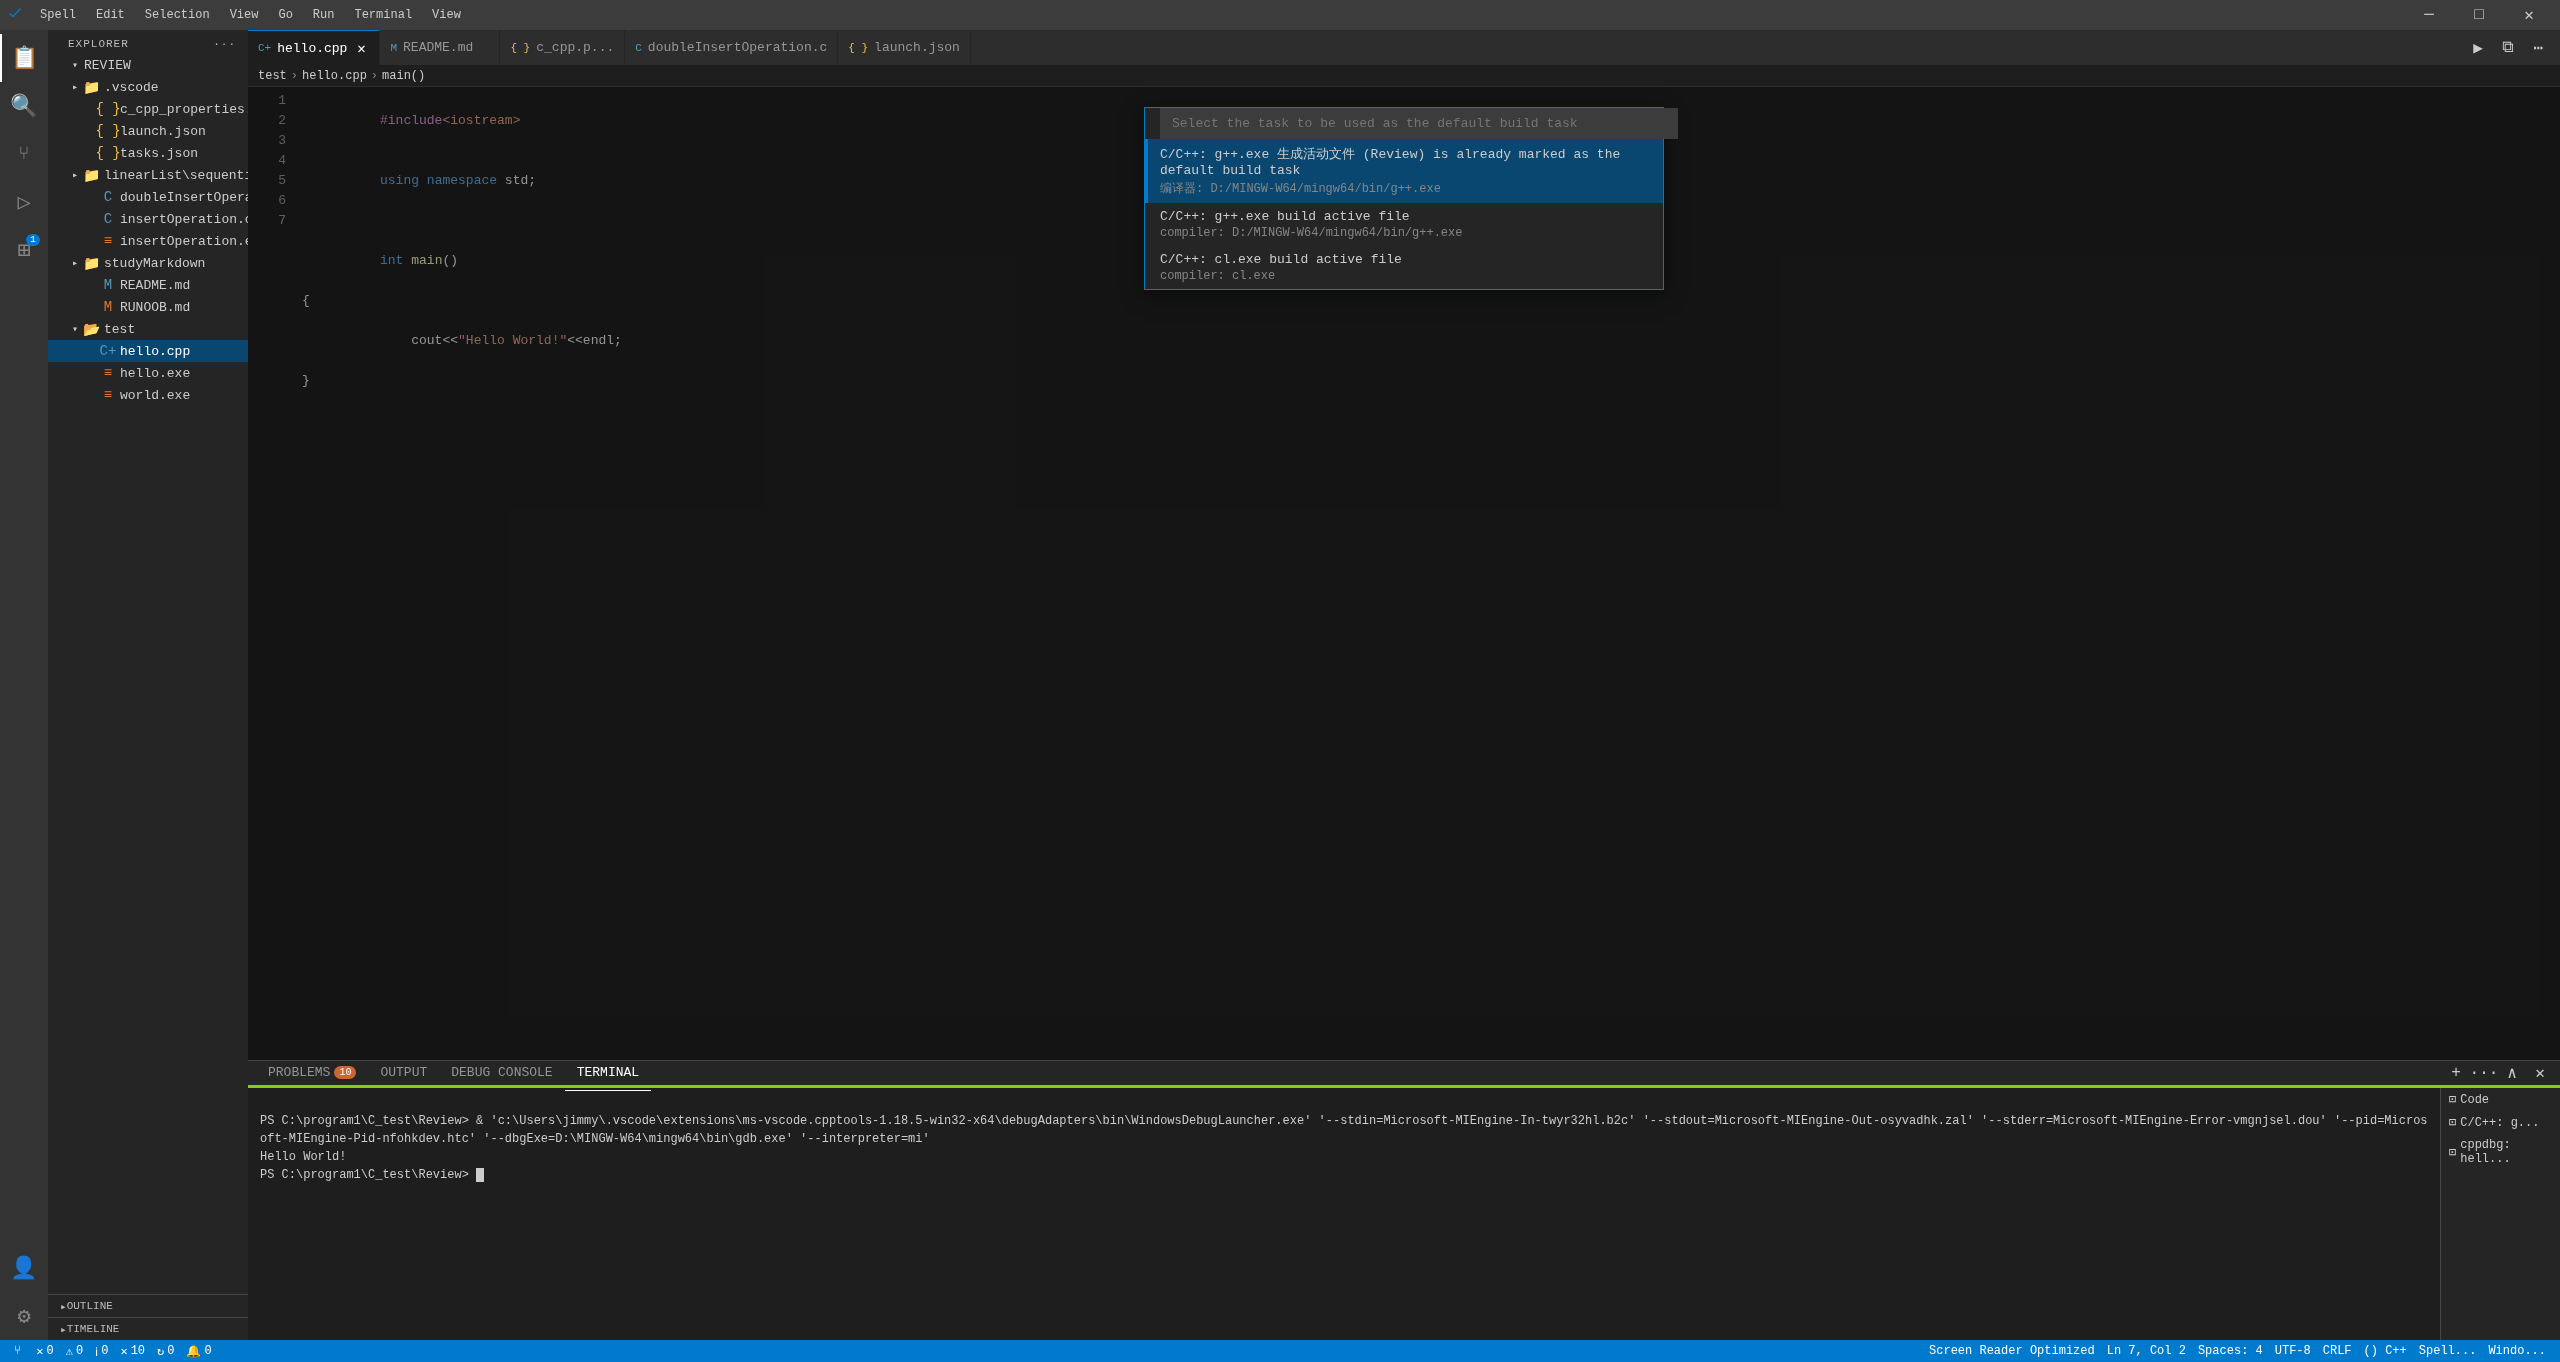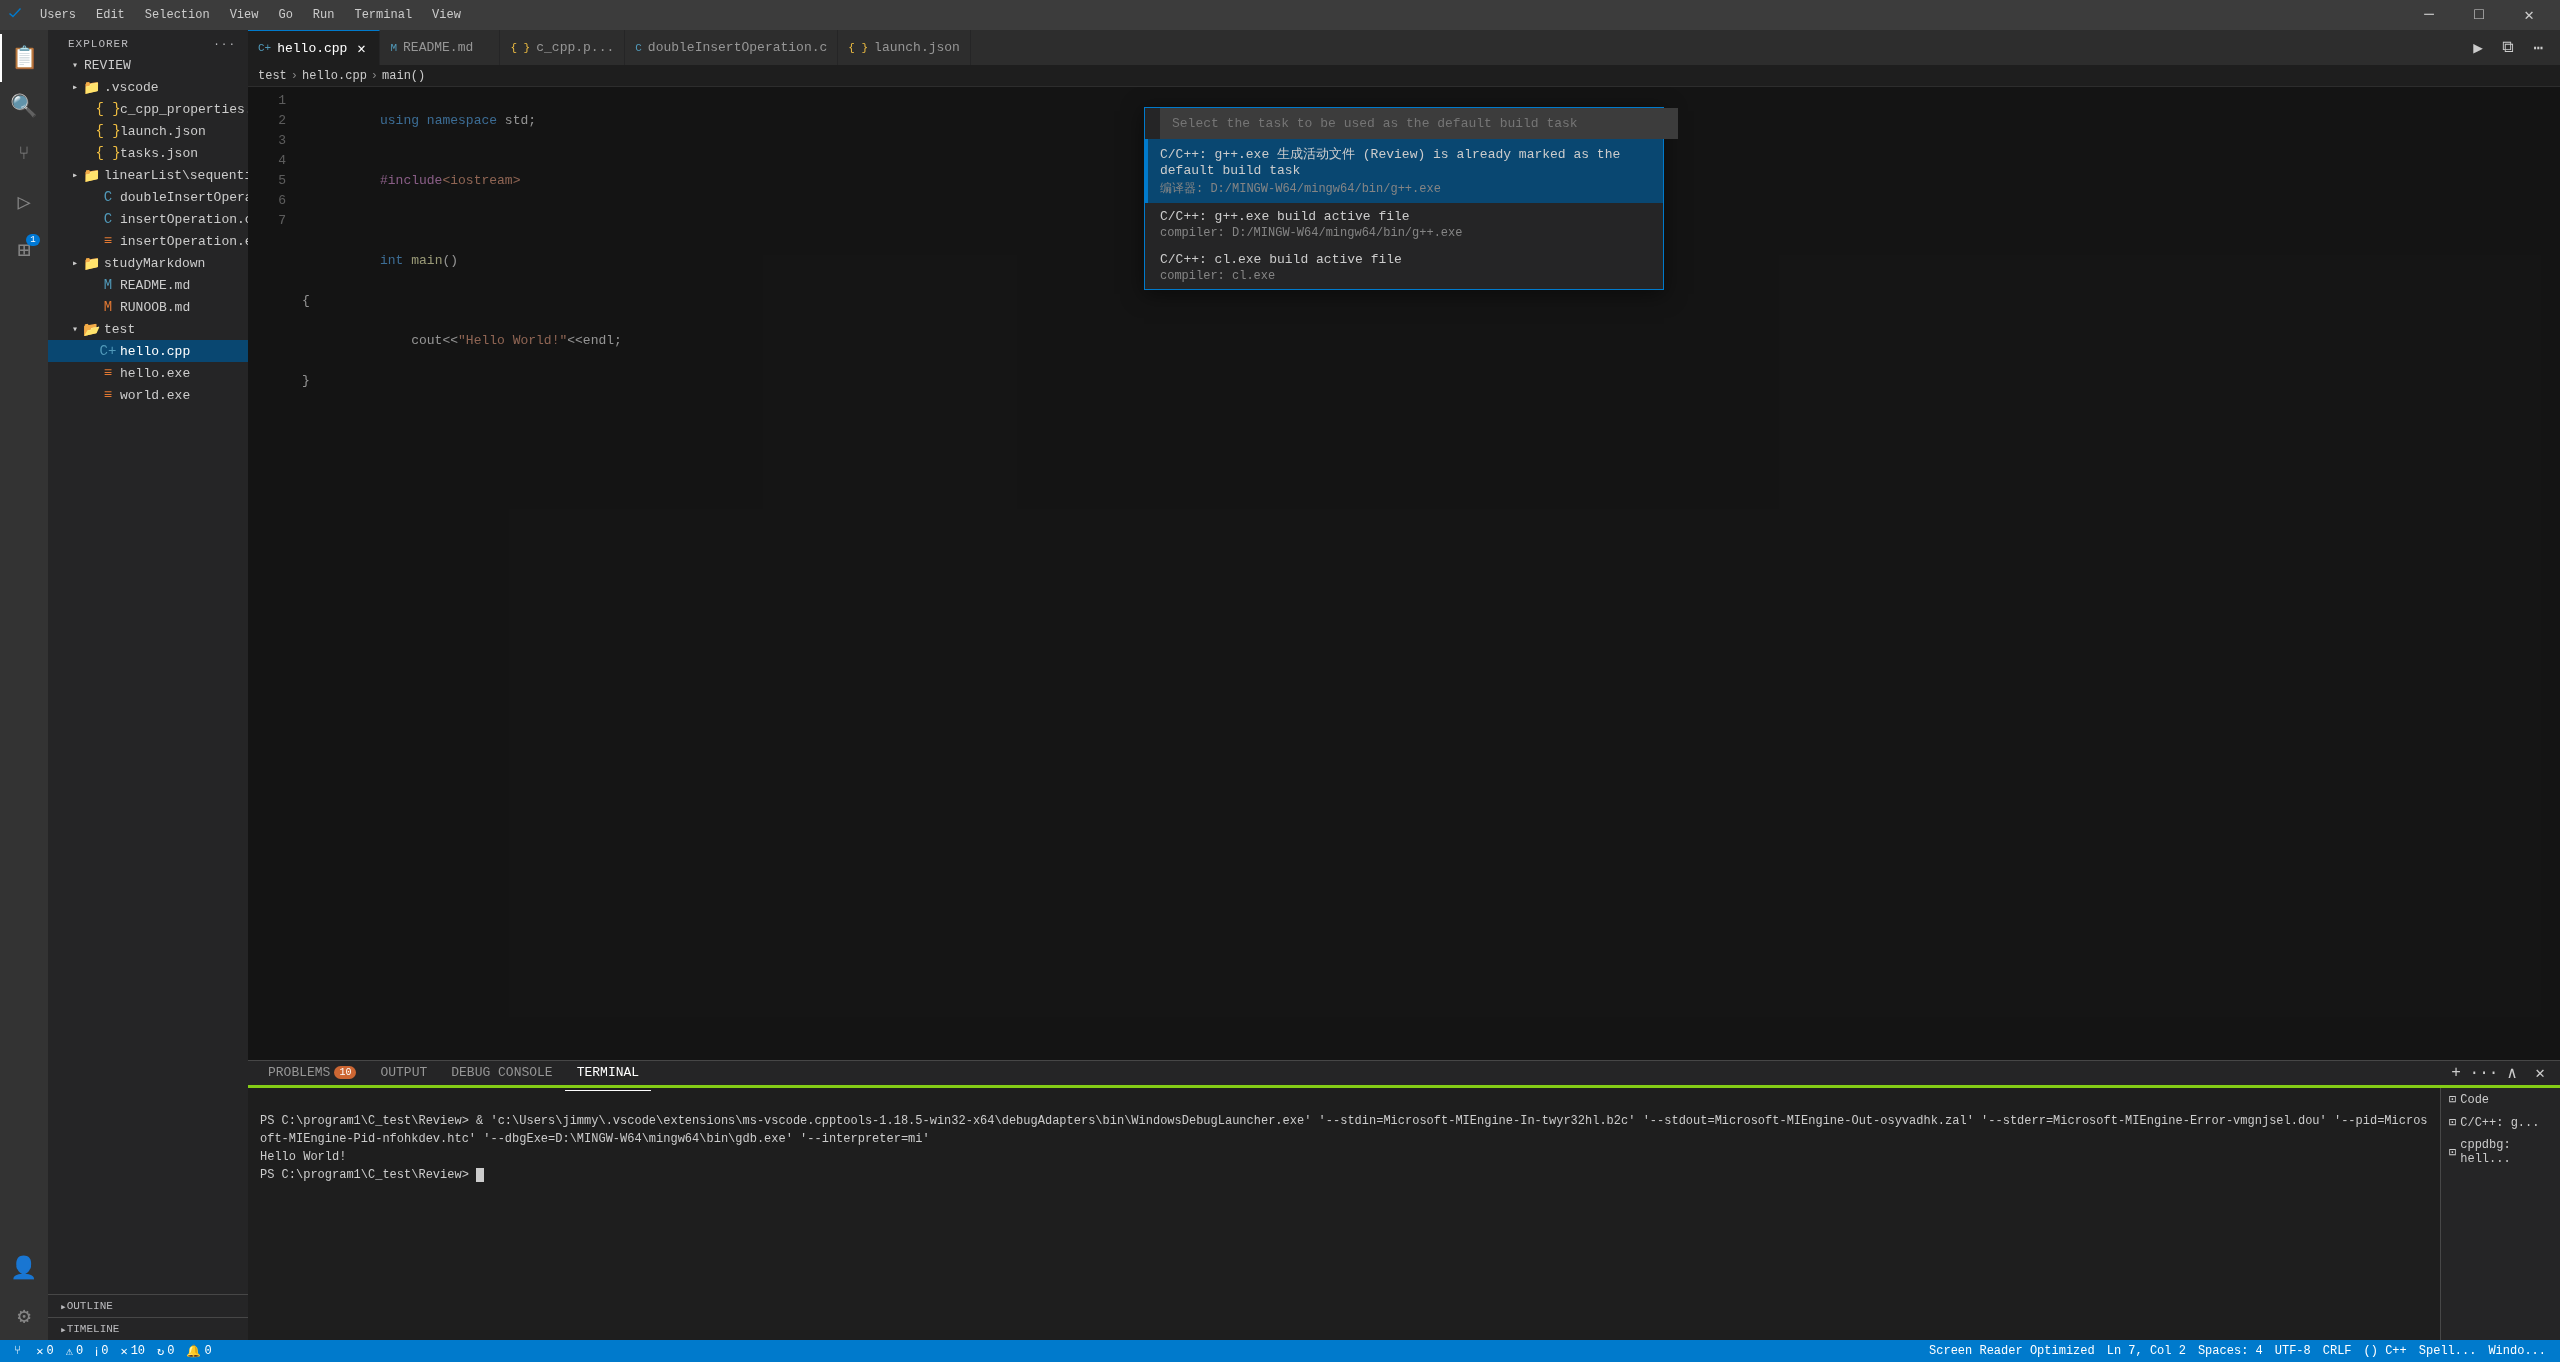--- a/index.html
+++ b/index.html
@@ -463,21 +463,21 @@
 </head>
 <body>
 
 <div class="title-bar">
   <div class="title-bar-icon">
     <svg width="16" height="16" viewBox="0 0 16 16">
       <path d="M12 1L5 8.5l-3-2.5L1 7l4 3.5 8-8.5z" fill="#007acc"></path>
     </svg>
   </div>
   <div class="title-bar-menu">
-    <div class="title-bar-menu-item">Users</div>
+    <div class="title-bar-menu-item">Spell</div>
     <div class="title-bar-menu-item">Edit</div>
     <div class="title-bar-menu-item">Selection</div>
     <div class="title-bar-menu-item">View</div>
     <div class="title-bar-menu-item">Go</div>
     <div class="title-bar-menu-item">Run</div>
     <div class="title-bar-menu-item">Terminal</div>
     <div class="title-bar-menu-item">View</div>
   </div>
   <div class="title-bar-controls">
     <div class="title-bar-btn">─</div>
@@ -663,24 +663,24 @@
         <div>1</div>
         <div>2</div>
         <div>3</div>
         <div>4</div>
         <div>5</div>
         <div>6</div>
         <div>7</div>
       </div>
       <div class="code-content">
         <div class="code-line">
+          <span class="include">#include</span><span class="header-file">&lt;iostream&gt;</span>
+        </div>
+        <div class="code-line">
           <span class="kw">using</span><span> </span><span class="kw">namespace</span><span> std;</span>
-        </div>
-        <div class="code-line">
-          <span class="include">#include</span><span class="header-file">&lt;iostream&gt;</span>
         </div>
         <div class="code-line">&nbsp;</div>
         <div class="code-line">
           <span class="kw">int</span><span> </span><span class="fn">main</span><span>()</span>
         </div>
         <div class="code-line">{</div>
         <div class="code-line">
           <span>    cout&lt;&lt;</span><span class="str">"Hello World!"</span><span>&lt;&lt;endl;</span>
         </div>
         <div class="code-line">}</div>

